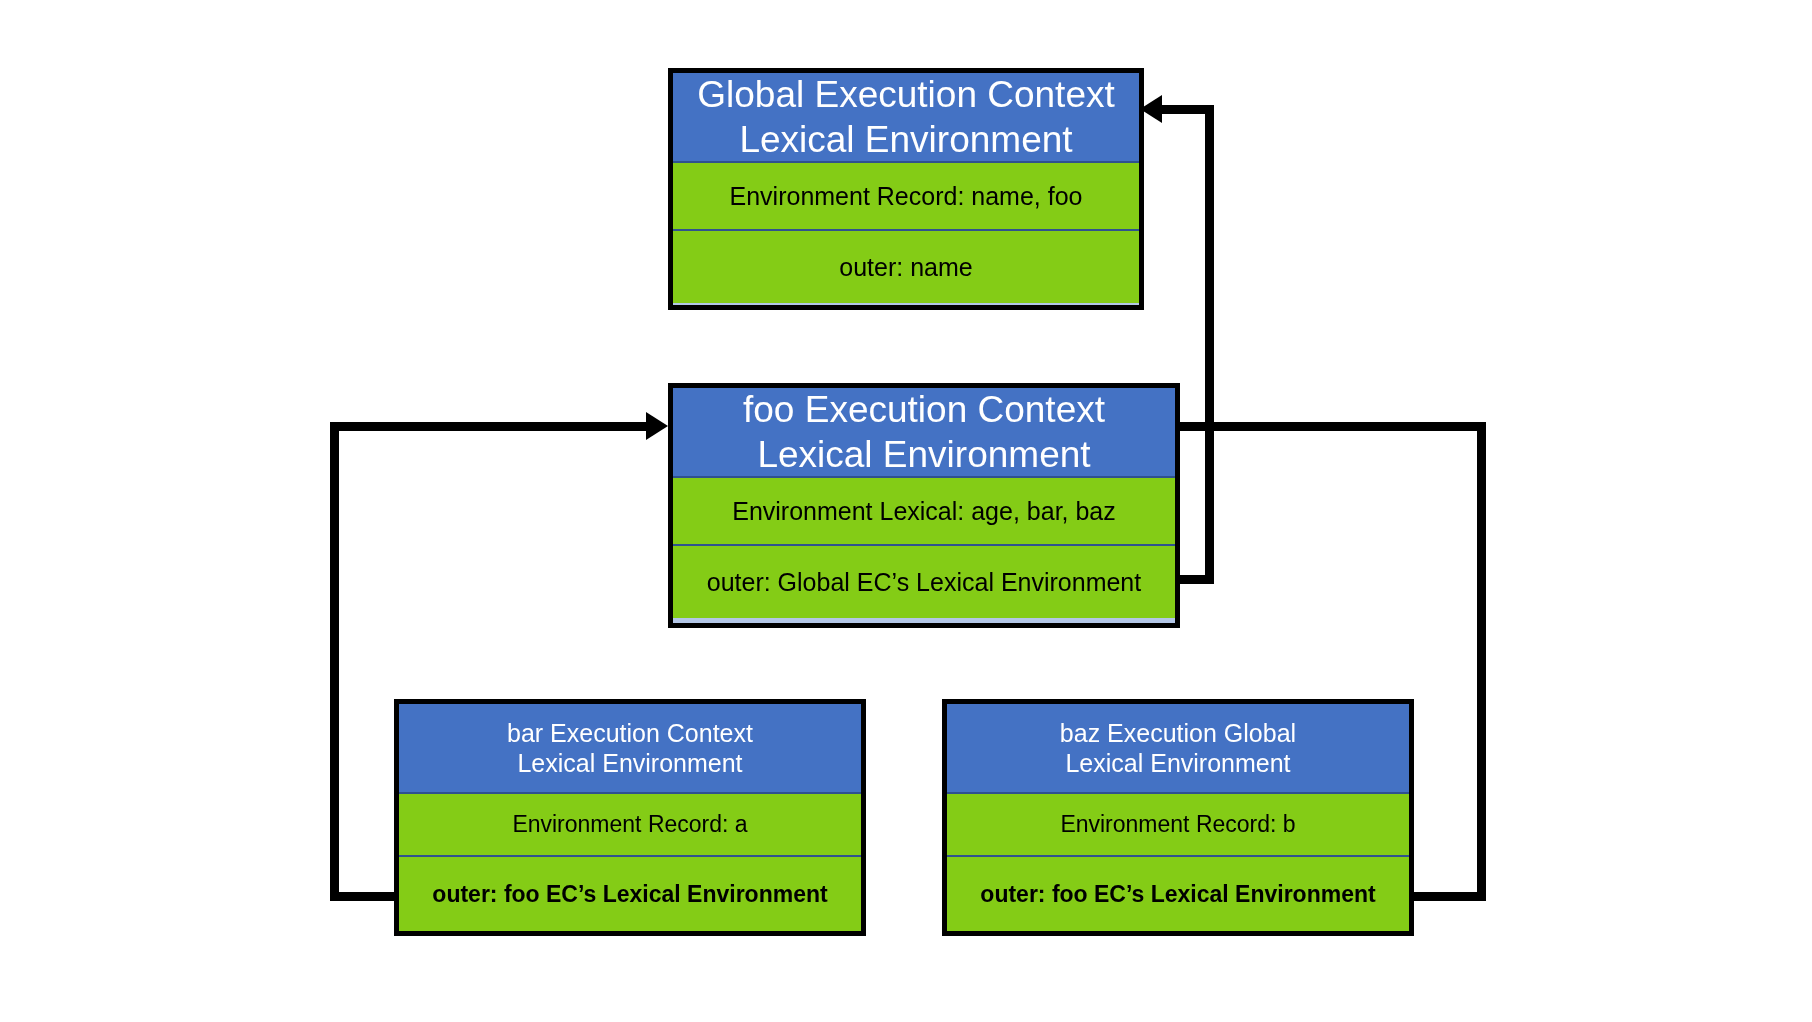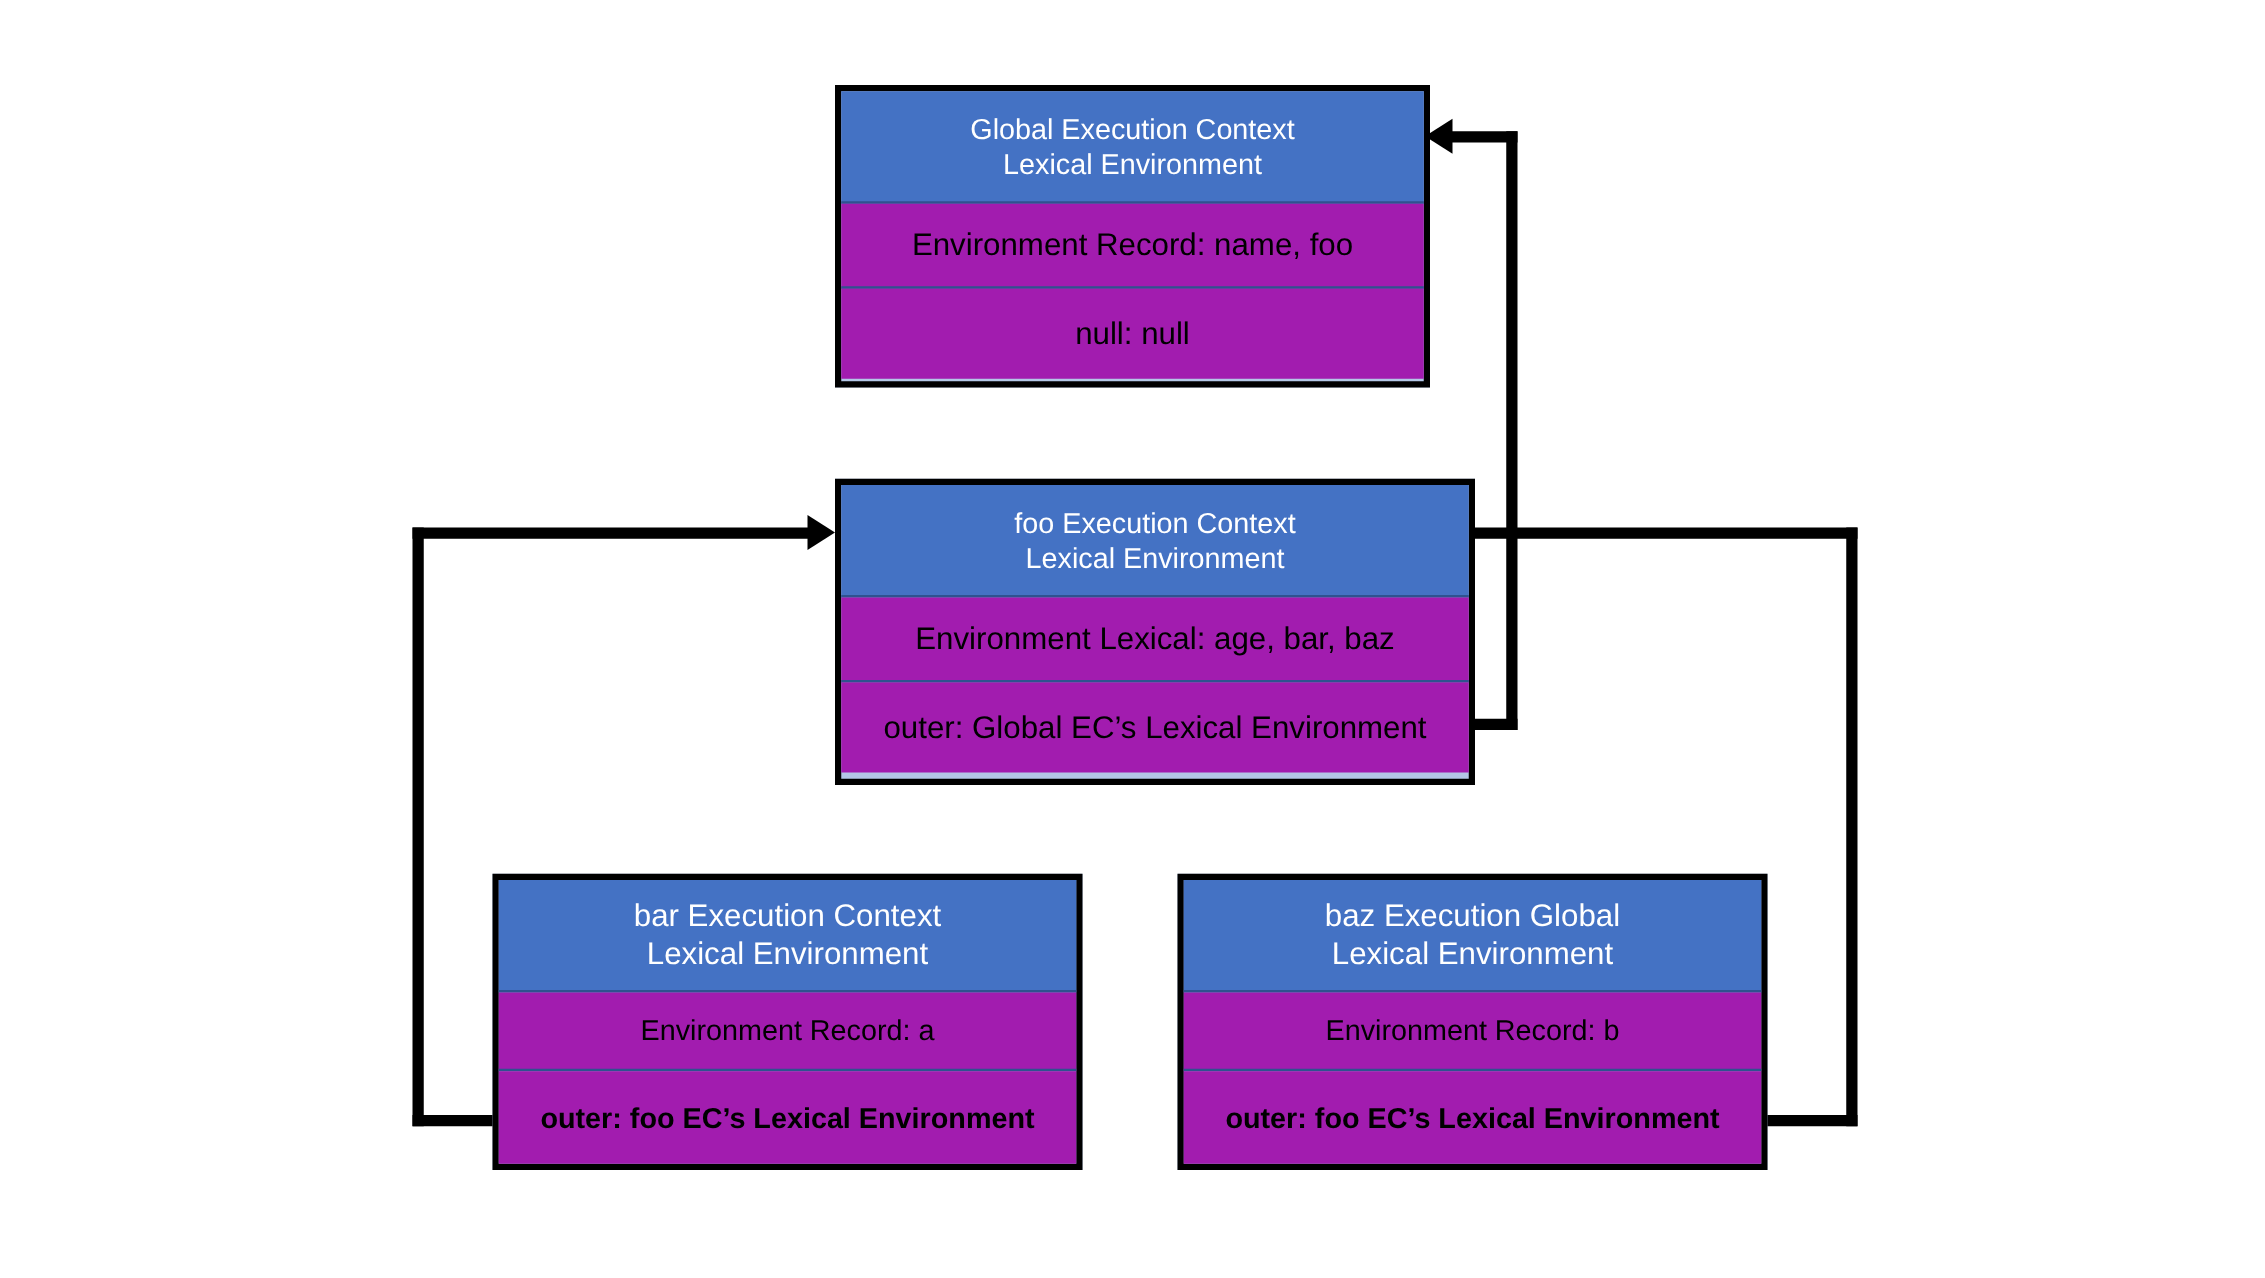--- a/index.html
+++ b/index.html
@@ -37,35 +37,35 @@
     text-align: center;
     line-height: 1.22;
     border-bottom: 2px solid #2F528F;
     box-sizing: border-box;
   }
   .ec-header .line {
     display: block;
     white-space: nowrap;
   }
   .ec-row {
-    background: #a21caf;
+    background: #84cc16;
     color: #000000;
     display: flex;
     align-items: center;
     justify-content: center;
     text-align: center;
     box-sizing: border-box;
     white-space: nowrap;
   }
   .ec-row.record {
     border-bottom: 2px solid #2F528F;
   }
 
   
-  .size-lg .ec-header { font-size: 23px; height: 90px; }
+  .size-lg .ec-header { font-size: 37px; height: 90px; }
   .size-lg .ec-row    { font-size: 25px; }
   .size-lg .record    { height: 68px; }
   .size-lg .outer     { height: 72px; }
 
   
   .size-md .ec-header { font-size: 25px; height: 92px; }
   .size-md .ec-row    { font-size: 23px; }
   .size-md .record    { height: 64px; }
   .size-md .outer     { height: 75px; font-weight: bold; }
 
@@ -120,21 +120,21 @@
 <body>
 
 <div id="canvas">
 
   <div class="ec-box size-lg" id="box-global">
     <div class="ec-header">
       <span class="line">Global Execution Context</span>
       <span class="line">Lexical Environment</span>
     </div>
     <div class="ec-row record">Environment Record: name, foo</div>
-    <div class="ec-row outer">null: null</div>
+    <div class="ec-row outer">outer: name</div>
   </div>
 
   <div class="ec-box size-lg" id="box-foo">
     <div class="ec-header">
       <span class="line">foo Execution Context</span>
       <span class="line">Lexical Environment</span>
     </div>
     <div class="ec-row record">Environment Lexical: age, bar, baz</div>
     <div class="ec-row outer">outer: Global EC’s Lexical Environment</div>
   </div>

